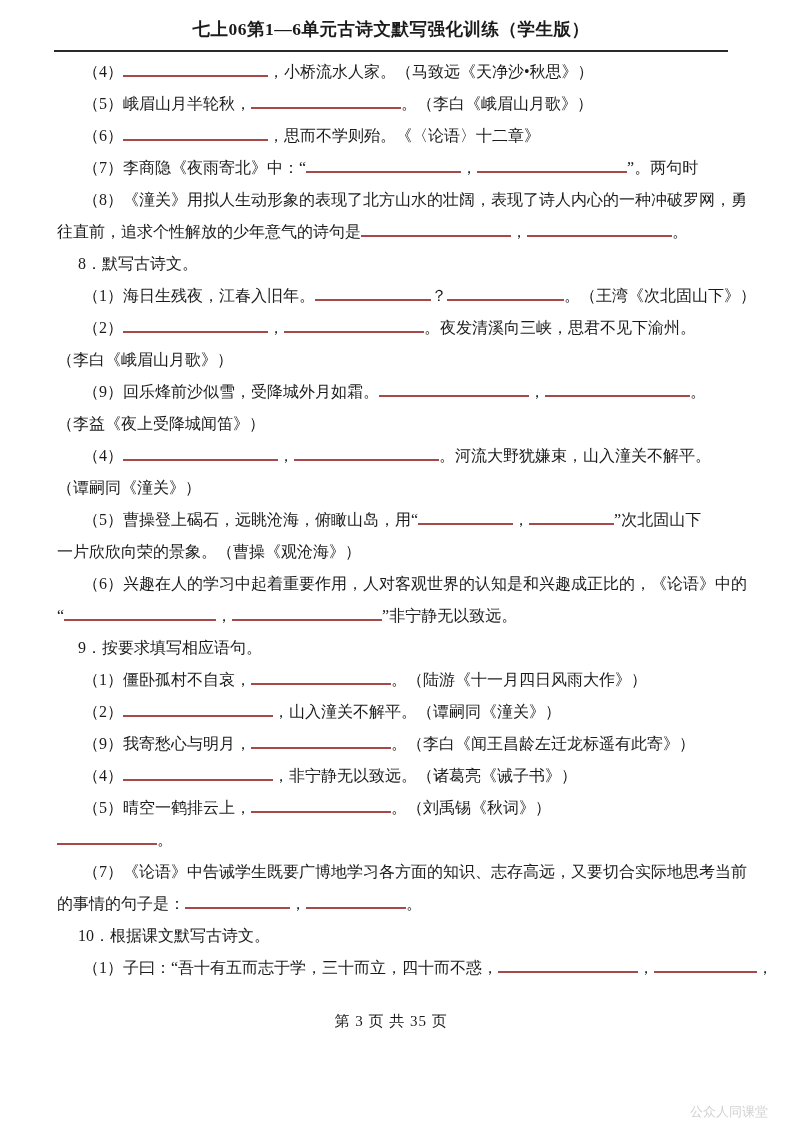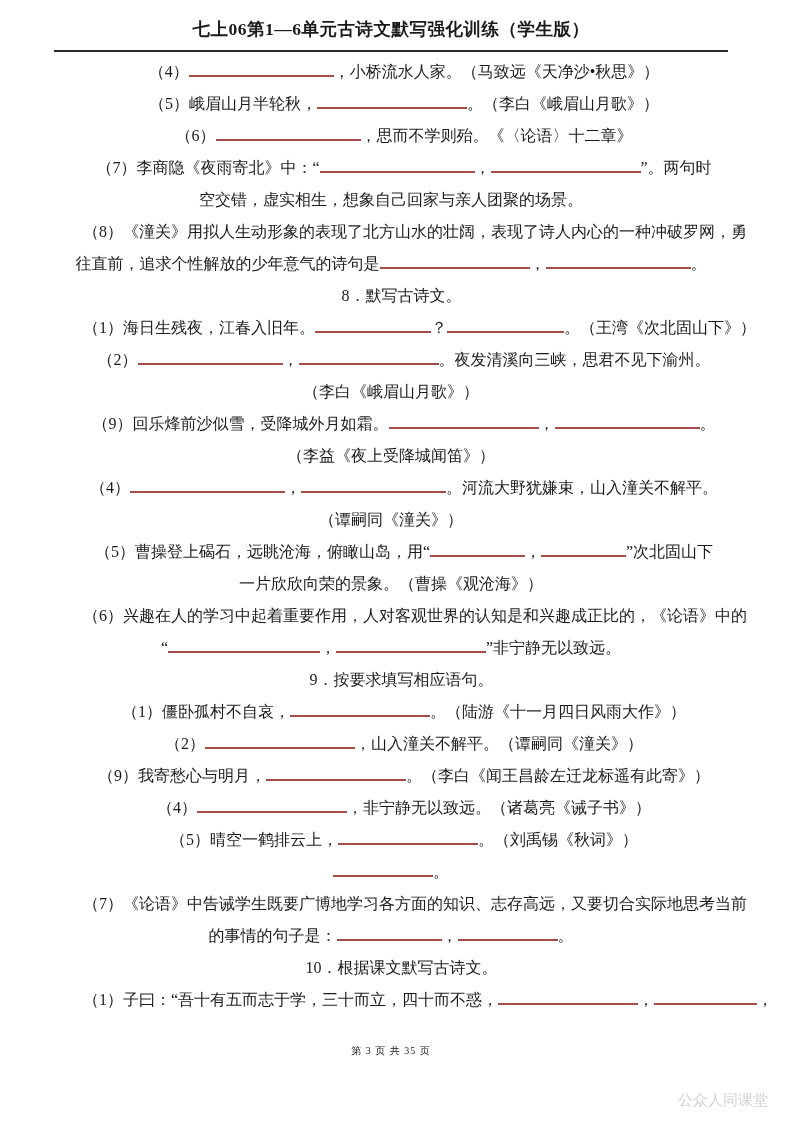--- a/index.html
+++ b/index.html
@@ -30,41 +30,40 @@
   }
   main {
     margin: 4px 57px 0 57px;
     font-size: 16px;
   }
   .doc-line {
     height: 32px;
     line-height: 32px;
     margin: 0;
     white-space: nowrap;
-    text-align: center;
   }
   .ind-item    { text-indent: 26px; }
   .ind-section { text-indent: 21px; }
   .ind-none    { text-indent: 0; }
   .blank {
     display: inline-block;
     height: 14px;
     border-bottom: 2px solid #a64949;
   }
   .page-number {
     text-align: center;
     margin-top: 28px;
-    font-size: 10px;
+    font-size: 15px;
     letter-spacing: 1px;
   }
   .watermark {
     position: absolute;
     right: 14px;
-    bottom: 21px;
-    font-size: 15px;
+    bottom: 10px;
+    font-size: 13px;
     color: #c2c2c2;
     opacity: 0.75;
     filter: blur(0.4px);
     font-family: "Liberation Sans", sans-serif;
   }
 </style>
 </head>
 <body>
 
 <div class="page">
@@ -73,21 +72,20 @@
     <h1 class="title">七上06第1—6单元古诗文默写强化训练（学生版）</h1>
   </header>
 
   <div class="divider"></div>
 
   <main id="doc-body">
       <p class="doc-line ind-item"><span>（4）</span><span class="blank" style="width: 145px; border-bottom-color: rgb(166, 73, 73);"></span><span>，小桥流水人家。（马致远《天净沙•秋思》）</span></p>
       <p class="doc-line ind-item"><span>（5）峨眉山月半轮秋，</span><span class="blank" style="width: 150px; border-bottom-color: rgb(166, 73, 73);"></span><span>。（李白《峨眉山月歌》）</span></p>
       <p class="doc-line ind-item"><span>（6）</span><span class="blank" style="width: 145px; border-bottom-color: rgb(166, 73, 73);"></span><span>，思而不学则殆。《〈论语〉十二章》</span></p>
       <p class="doc-line ind-item"><span>（7）李商隐《夜雨寄北》中：“</span><span class="blank" style="width: 155px; border-bottom-color: rgb(166, 73, 73);"></span><span>，</span><span class="blank" style="width: 150px; border-bottom-color: rgb(166, 73, 73);"></span><span>”。两句时</span></p>
-      <p class="doc-line ind-none"><span>空交错，虚实相生，想象自己回家与亲人团聚的场景。</span></p>
       <p class="doc-line ind-item"><span>（8）《潼关》用拟人生动形象的表现了北方山水的壮阔，表现了诗人内心的一种冲破罗网，勇</span></p>
       <p class="doc-line ind-none"><span>往直前，追求个性解放的少年意气的诗句是</span><span class="blank" style="width: 150px; border-bottom-color: rgb(166, 73, 73);"></span><span>，</span><span class="blank" style="width: 145px; border-bottom-color: rgb(166, 73, 73);"></span><span>。</span></p>
       <p class="doc-line ind-section"><span>8．默写古诗文。</span></p>
       <p class="doc-line ind-item"><span>（1）海日生残夜，江春入旧年。</span><span class="blank" style="width: 116px; border-bottom-color: rgb(166, 73, 73);"></span><span>？</span><span class="blank" style="width: 117px; border-bottom-color: rgb(166, 73, 73);"></span><span>。（王湾《次北固山下》）</span></p>
       <p class="doc-line ind-item"><span>（2）</span><span class="blank" style="width: 145px; border-bottom-color: rgb(166, 73, 73);"></span><span>，</span><span class="blank" style="width: 140px; border-bottom-color: rgb(166, 73, 73);"></span><span>。夜发清溪向三峡，思君不见下渝州。</span></p>
       <p class="doc-line ind-none"><span>（李白《峨眉山月歌》）</span></p>
       <p class="doc-line ind-item"><span>（9）回乐烽前沙似雪，受降城外月如霜。</span><span class="blank" style="width: 150px; border-bottom-color: rgb(166, 73, 73);"></span><span>，</span><span class="blank" style="width: 145px; border-bottom-color: rgb(166, 73, 73);"></span><span>。</span></p>
       <p class="doc-line ind-none"><span>（李益《夜上受降城闻笛》）</span></p>
       <p class="doc-line ind-item"><span>（4）</span><span class="blank" style="width: 155px; border-bottom-color: rgb(166, 73, 73);"></span><span>，</span><span class="blank" style="width: 145px; border-bottom-color: rgb(166, 73, 73);"></span><span>。河流大野犹嫌束，山入潼关不解平。</span></p>
       <p class="doc-line ind-none"><span>（谭嗣同《潼关》）</span></p>

